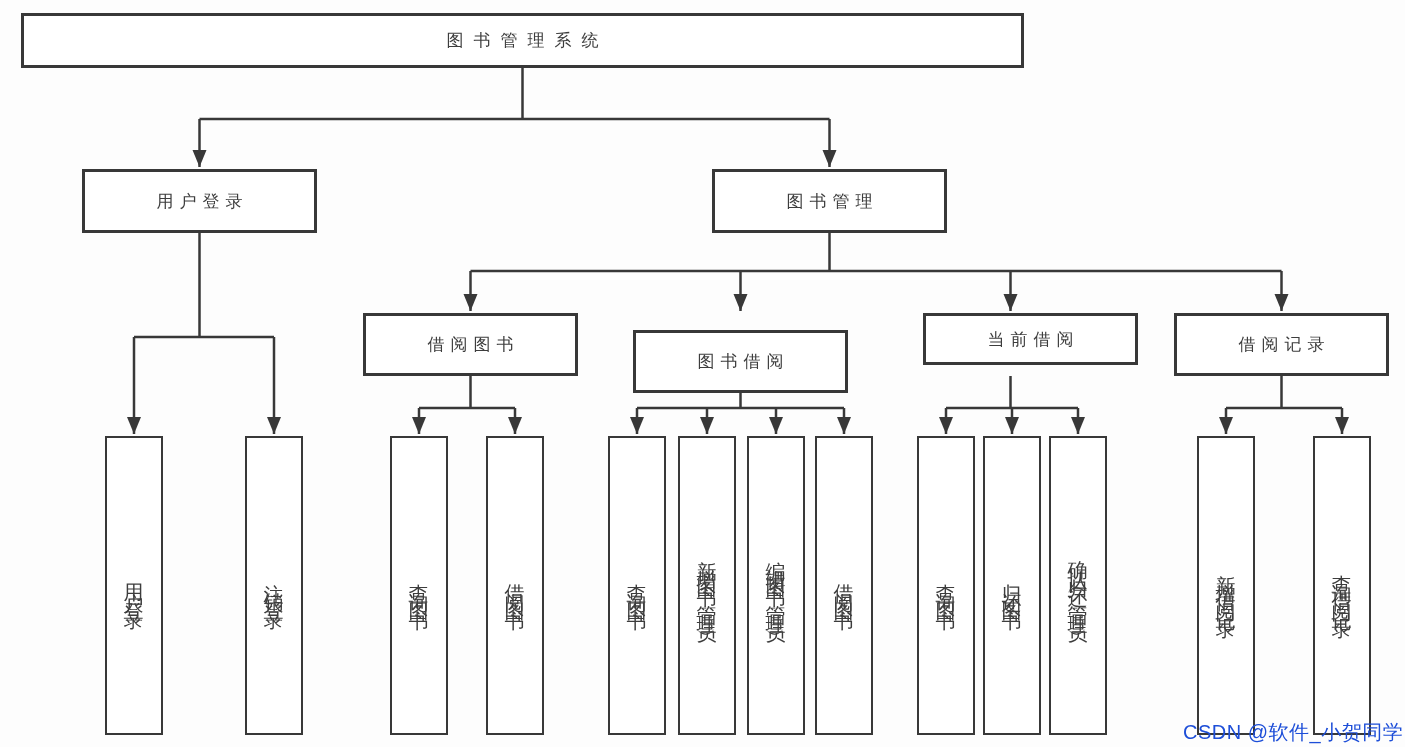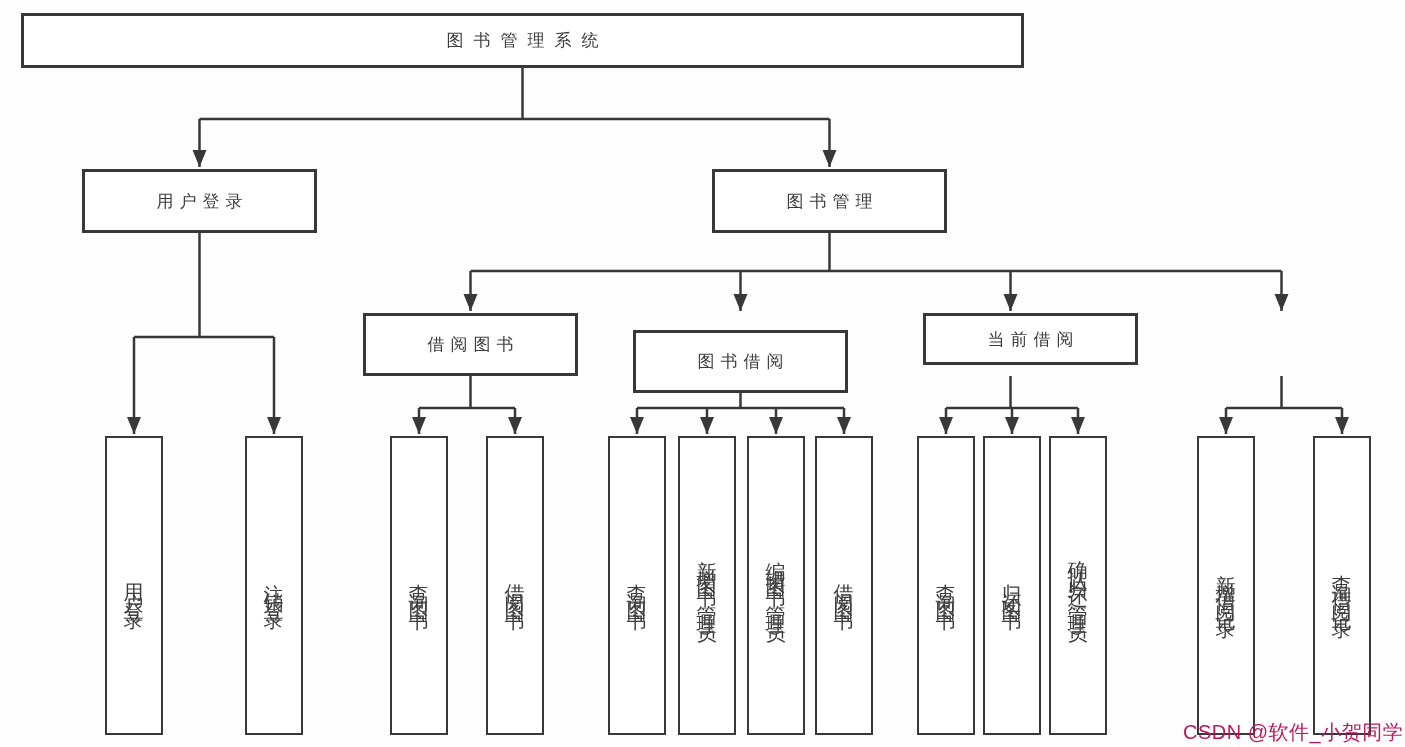--- a/index.html
+++ b/index.html
@@ -49,21 +49,21 @@
     font-size: 20px;
     letter-spacing: 9px;
     line-height: 1;
     white-space: nowrap;
   }
   #watermark {
     position: absolute;
     left: 1183px;
     top: 719px;
     font-size: 20px;
-    color: #be185d;
+    color: #1d4ed8;
     letter-spacing: 0.5px;
     white-space: nowrap;
     z-index: 5;
   }
 </style>
 </head>
 <body>
 
 <div id="stage">
 
@@ -123,20 +123,23 @@
 
   <div class="box" style="left:363px; top:313px; width:215px; height:63px;">
     <span class="h-label">借阅图书</span>
   </div>
   <div class="box" style="left:633px; top:330px; width:215px; height:63px;">
     <span class="h-label">图书借阅</span>
   </div>
   <div class="box" style="left:903px; top:313px; width:215px; height:52px;margin-left:20px;">
     <span class="h-label">当前借阅</span>
   </div>
+  <div class="box" style="left:1174px; top:313px; width:215px; height:63px;">
+    <span class="h-label">借阅记录</span>
+  </div>
 
   <div class="box leaf" style="left:105px; top:436px; width:58px; height:299px;">
     <span class="v-label">用户登录</span>
   </div>
   <div class="box leaf" style="left:245px; top:436px; width:58px; height:299px;">
     <span class="v-label">注销登录</span>
   </div>
 
   <div class="box leaf" style="left:390px; top:436px; width:58px; height:299px;">
     <span class="v-label">查询图书</span>

